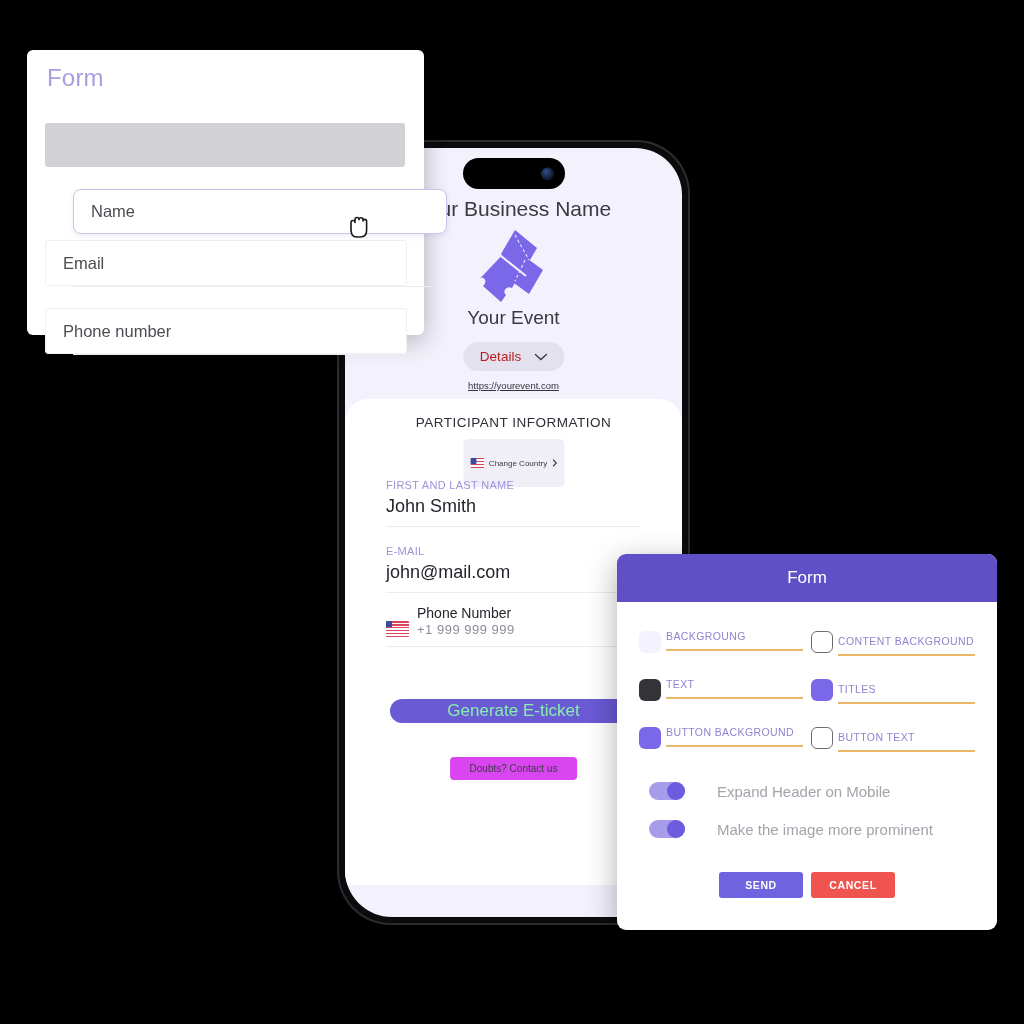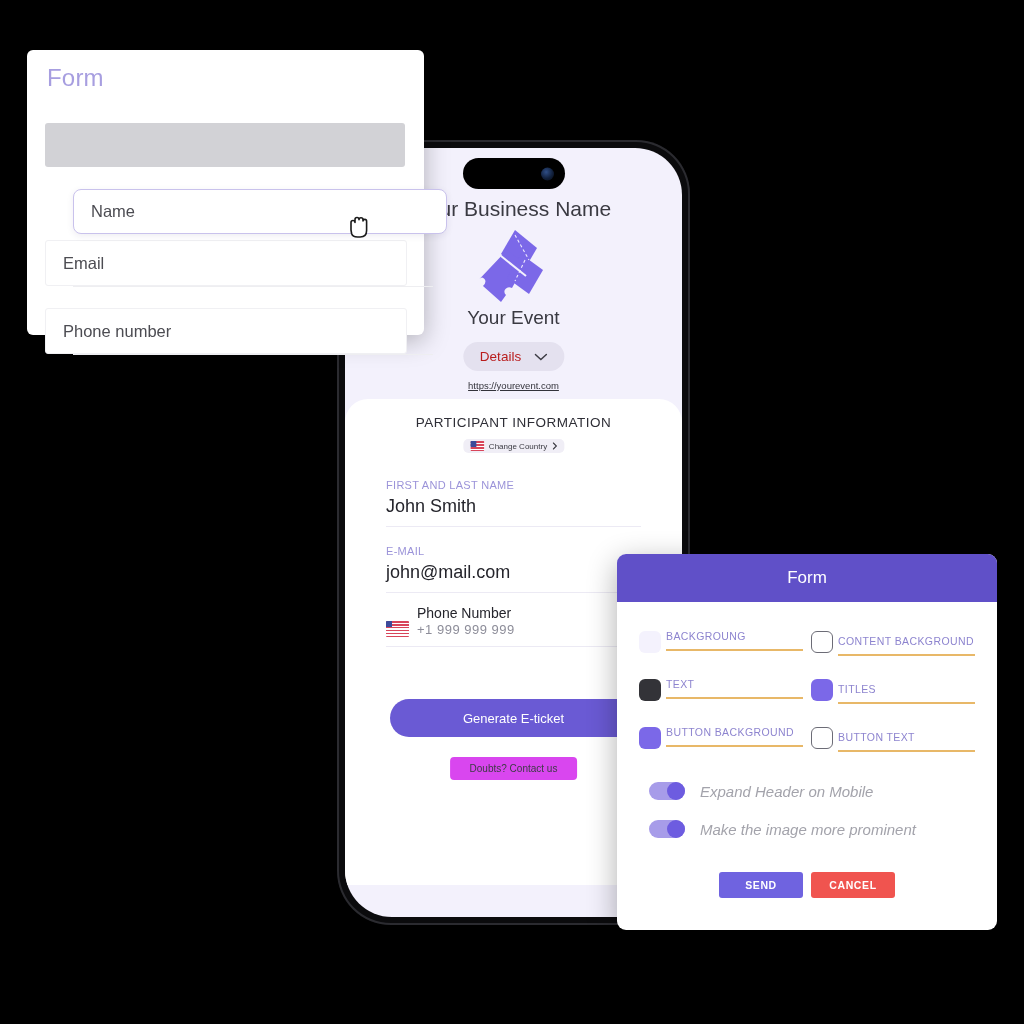--- a/index.html
+++ b/index.html
@@ -80,44 +80,44 @@
   #content-card{
     position:absolute;left:0;right:0;top:251px;bottom:32px;
     background:#fff;border-radius:23px 23px 0 0;
   }
   #participant-title{
     position:absolute;top:16px;left:0;right:0;text-align:center;
     font-size:13.5px;letter-spacing:.5px;color:#2e2e36;
   }
   #country-chip{
     position:absolute;top:40px;left:50%;transform:translateX(-50%);
-    background:#f0eef6;border-radius:5px;padding:2px 7px;
+    background:#f0eef6;border-radius:5px;padding:19px 7px;
     display:flex;align-items:center;gap:5px;
   }
   #country-chip .lbl{font-size:8px;color:#3a3a42;}
   .flag{width:14px;height:10px;border-radius:1px;position:relative;overflow:hidden;background:#fff;flex:0 0 auto;}
   .flag .stripes{position:absolute;inset:0;
     background:repeating-linear-gradient(to bottom,#d8455a 0,#d8455a 1.5px,#fff 1.5px,#fff 3px);}
   .flag .canton{position:absolute;left:0;top:0;width:6px;height:5.5px;background:#3c4a9a;}
   .fgroup{position:absolute;left:41px;right:41px;}
   .flabel{font-size:11px;color:#9b93d9;letter-spacing:.3px;}
   .fvalue{font-size:18px;color:#25252c;margin-top:5px;}
   .fline{height:1px;background:#eceaf4;margin-top:9px;}
   #g-name{top:80px;}
   #g-email{top:146px;}
   #g-phone{top:206px;}
   #phone-row{display:flex;align-items:flex-end;gap:8px;}
   #phone-row .flag{width:23px;height:16px;}
   #phone-label{font-size:14px;color:#25252c;margin-bottom:1px;}
   #phone-value{font-size:13px;color:#8d8d99;letter-spacing:.5px;}
   #generate-btn{
-    position:absolute;left:45px;right:45px;top:300px;height:38px;
+    position:absolute;left:45px;right:45px;top:300px;height:24px;
     background:#6a5ad4;border-radius:19px;
     display:flex;align-items:center;justify-content:center;
-    color:#ffffff;font-size:13px;
+    color:#86efac;font-size:17px;
   }
   #contact-btn{
     position:absolute;top:358px;left:50%;transform:translateX(-50%);
     background:#d946ef;border-radius:4px;padding:6px 20px;
     font-size:10px;color:#3c3c44;
   }
 
   
   #settings-panel{
     position:absolute;left:617px;top:554px;width:380px;height:376px;
@@ -135,21 +135,21 @@
     column-gap:8px;
   }
   .swatch-row{display:flex;align-items:flex-start;gap:5px;}
   .sw{width:22px;height:22px;border-radius:6px;flex:0 0 auto;margin-top:1px;}
   .sw-outline{border:1.5px solid #6c6c76;box-sizing:border-box;}
   .sw-body{flex:1;min-width:0;}
   .sw-label{font-size:10.5px;color:#8d84cf;letter-spacing:.4px;white-space:nowrap;}
   .sw-underline{height:1.5px;background:#e8b868;margin-top:7px;}
   .row-b .sw-body{padding-top:5px;}
   #toggles{position:absolute;left:32px;top:228px;}
-  .toggle-row{display:flex;align-items:center;gap:15px;margin-bottom:20px;font-style:italic;}
+  .toggle-row{display:flex;align-items:center;gap:32px;margin-bottom:20px;}
   .toggle{width:36px;height:18px;border-radius:9px;background:#a79ce9;position:relative;flex:0 0 auto;}
   .toggle i{position:absolute;right:0;top:0;width:18px;height:18px;border-radius:50%;background:#6d5ce0;}
   .toggle-label{font-size:15px;color:#a3a3ab;}
   #panel-buttons{
     position:absolute;left:0;right:0;top:318px;display:flex;justify-content:center;gap:8px;
   }
   .pbtn{width:84px;height:26px;border-radius:3px;display:flex;align-items:center;justify-content:center;
     color:#fff;font-size:10.5px;font-weight:bold;letter-spacing:.6px;}
   #btn-send{background:#6f63e0;}
   #btn-cancel{background:#f0544f;}

